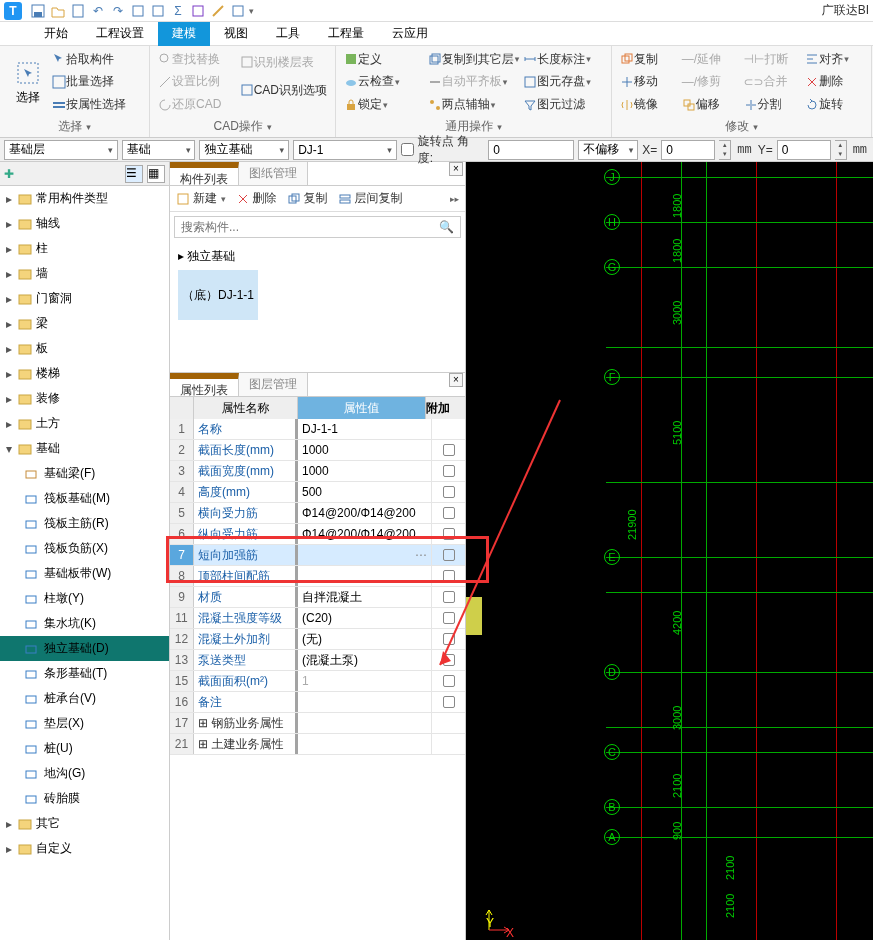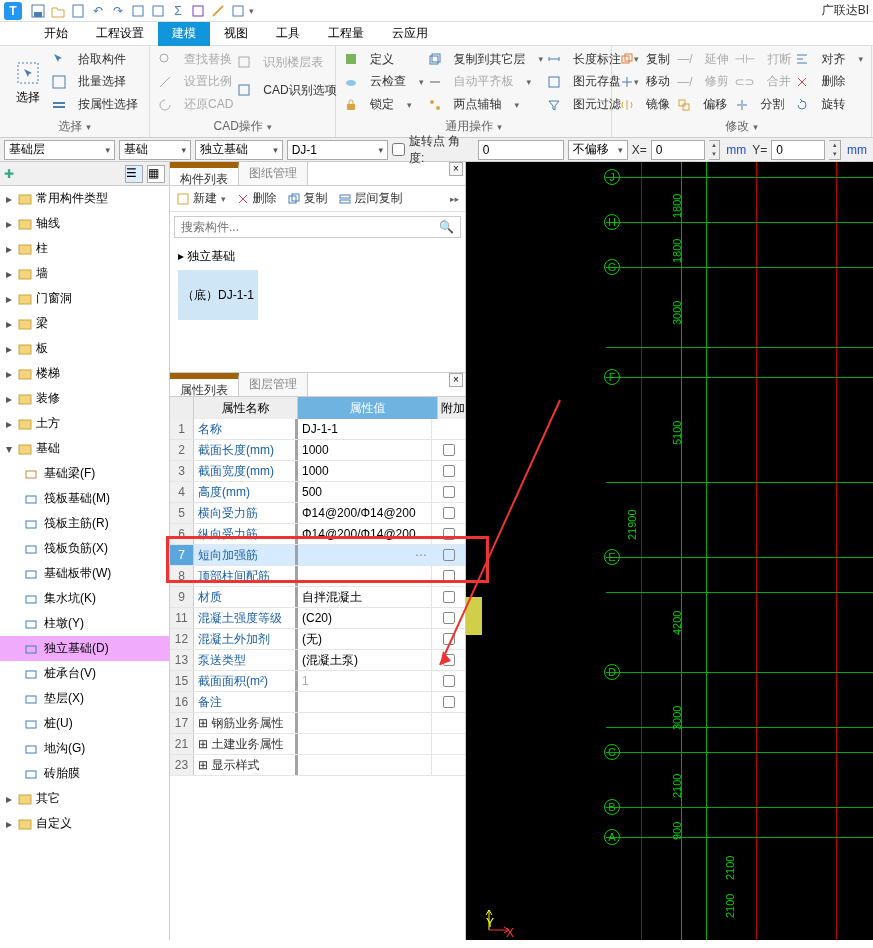--- a/index.html
+++ b/index.html
@@ -10,57 +10,57 @@
 .qat .brand{position:absolute;right:4px;color:#333;}
 .menubar{height:24px;display:flex;align-items:center;background:#fff;border-bottom:1px solid #ddd;}
 .menu-item{padding:0 14px;height:24px;line-height:24px;cursor:pointer;font-family:Liberation Mono, monospace;}
 .menu-item.active{background:#1296db;color:#fff;}
 .ribbon{height:92px;background:#f7f7f7;border-bottom:1px solid #ccc;display:flex;}
 .rgrp{border-right:1px solid #ddd;display:flex;flex-direction:column;padding:2px 6px;position:relative;}
 .rgrp-label{text-align:center;color:#666;font-size:11px;padding-top:2px;}
 .rbig{display:flex;flex-direction:column;align-items:center;justify-content:center;width:44px;cursor:pointer;padding:4px 2px;}
 .rbig svg{margin-bottom:2px;}
 .rrows{display:flex;flex-direction:column;justify-content:space-around;flex:1;}
-.rrow{display:flex;align-items:center;gap:12px;padding:1px 2px;cursor:pointer;color:#333;white-space:nowrap;}
+.rrow{display:flex;align-items:center;gap:0;padding:1px 2px;cursor:pointer;color:#333;white-space:nowrap;}
 .rrow.dis{color:#aaa;}
 .rbody{display:flex;flex:1;}
 .dd{font-size:9px;color:#666;margin-left:1px;}
 .selectors{height:24px;background:#f0f0f0;border-bottom:1px solid #ccc;display:flex;align-items:center;gap:4px;padding:0 4px;}
 .selbox{background:#fff;border:1px solid #aaa;height:20px;display:flex;align-items:center;padding:0 4px;min-width:60px;justify-content:space-between;cursor:pointer;}
 .selbox .arr{font-size:9px;color:#555;}
 .lbl{color:#333;}
-.unit{color:#1d4ed8;padding:0 2px;}
+.unit{color:#404040;padding:0 2px;font-family:Liberation Mono, monospace;}
 .main{display:flex;height:778px;}
 .nav{width:170px;border-right:1px solid #ccc;background:#fff;display:flex;flex-direction:column;}
 .nav-tabs{height:24px;background:#f0f0f0;border-bottom:1px solid #ccc;display:flex;align-items:center;padding:0 4px;gap:4px;}
 .nav-tabs .t{width:18px;height:18px;border:1px solid #aaa;background:#fff;cursor:pointer;}
 .nav-list{flex:1;overflow:auto;}
 .nav-item{display:flex;align-items:center;padding:4px 6px;cursor:pointer;gap:6px;}
-.nav-item.active{background:#f0abfc;}
+.nav-item.active{background:#0f766e;}
 .nav-group{display:flex;align-items:center;padding:4px 4px;cursor:pointer;gap:4px;font-weight:normal;}
 .nav-group .tw{width:10px;text-align:center;color:#555;}
 .nav-sub .nav-item{padding-left:24px;}
 .ico{width:14px;height:14px;display:inline-flex;align-items:center;justify-content:center;}
 .mid{width:296px;border-right:1px solid #ccc;display:flex;flex-direction:column;}
 .mid-tabs{height:24px;display:flex;border-bottom:1px solid #ccc;}
 .mid-tab{padding:0 10px;line-height:22px;border-right:1px solid #ccc;cursor:pointer;background:#f8f8f8;color:#888;}
 .mid-tab.active{background:#fff;border-top:6px solid #a16207;color:#333;}
 .mid-toolbar{height:26px;display:flex;align-items:center;gap:10px;padding:0 6px;border-bottom:1px solid #ddd;}
 .tbtn{display:flex;align-items:center;gap:3px;cursor:pointer;color:#333;}
 .search{margin:4px;display:flex;align-items:center;border:1px solid #ccc;height:22px;}
 .search input{flex:1;border:0;outline:0;padding:0 6px;background:transparent;}
 .tree{flex:0 0 auto;padding:4px 8px;height:130px;overflow:auto;}
 .tree-node{padding:2px 0;}
 .tree-node .sel{background:#cfe6f7;padding:18px 4px;}
 .prop-wrap{flex:1;display:flex;flex-direction:column;border-top:1px solid #ccc;position:relative;}
 .prop-tabs{height:24px;display:flex;border-bottom:1px solid #ccc;}
 .prop-head{display:flex;background:#eee;height:22px;}
 .ph-name{width:104px;border-right:1px solid #ccc;text-align:center;line-height:22px;}
 .ph-val{flex:1;background:#6fb3e0;color:#fff;text-align:center;line-height:22px;}
-.ph-extra{width:28px;border-left:1px solid #ccc;text-align:right;line-height:22px;}
+.ph-extra{width:40px;border-left:1px solid #ccc;text-align:left;line-height:22px;font-weight:bold;}
 .prop-body{flex:1;overflow:auto;}
 .prow{display:flex;height:21px;border-bottom:1px solid #e5e5e5;align-items:stretch;}
 .prow .num{width:24px;background:#f0f0f0;border-right:1px solid #ccc;text-align:center;line-height:21px;color:#666;}
 .prow .pname{width:104px;border-right:3px solid #a3a3a3;padding:0 4px;line-height:21px;color:#1a5fa8;white-space:nowrap;overflow:hidden;}
 .prow .pval{flex:1;padding:0 4px;line-height:21px;white-space:nowrap;overflow:hidden;}
 .prow .pchk{width:34px;border-left:1px solid #e5e5e5;display:flex;align-items:center;justify-content:center;}
 .prow.sel{background:#d6ebff;}
 .prow.sel .num{background:#5aa7de;color:#fff;}
 .prow .pname.bold{color:#333;}
 .prow .pval.gray{color:#aaa;}
@@ -566,37 +566,45 @@
               </svg>
             </span>
             <span>基础板带(W)</span>
           </div>
           <div class="nav-item">
             <span class="ico">
               <svg width="14" height="14">
                 <rect x="2" y="4" width="10" height="7" fill="none" stroke="#3a7ec5"></rect>
               </svg>
             </span>
+            <span>柱墩(Y)</span>
+          </div>
+          <div class="nav-item">
+            <span class="ico">
+              <svg width="14" height="14">
+                <rect x="2" y="4" width="10" height="7" fill="none" stroke="#3a7ec5"></rect>
+              </svg>
+            </span>
             <span>集水坑(K)</span>
           </div>
-          <div class="nav-item">
-            <span class="ico">
-              <svg width="14" height="14">
-                <rect x="2" y="4" width="10" height="7" fill="none" stroke="#3a7ec5"></rect>
-              </svg>
-            </span>
-            <span>柱墩(Y)</span>
-          </div>
           <div class="nav-item active">
             <span class="ico">
               <svg width="14" height="14">
                 <rect x="2" y="4" width="10" height="7" fill="none" stroke="#3a7ec5"></rect>
               </svg>
             </span>
             <span>独立基础(D)</span>
+          </div>
+          <div class="nav-item">
+            <span class="ico">
+              <svg width="14" height="14">
+                <rect x="2" y="4" width="10" height="7" fill="none" stroke="#3a7ec5"></rect>
+              </svg>
+            </span>
+            <span>条形基础(T)</span>
           </div>
           <div class="nav-item">
             <span class="ico">
               <svg width="14" height="14">
                 <rect x="2" y="4" width="10" height="7" fill="none" stroke="#3a7ec5"></rect>
               </svg>
             </span>
             <span>桩承台(V)</span>
           </div>
           <div class="nav-item">
@@ -831,26 +839,20 @@
           </div>
           <div class="prow">
             <div class="num">17</div>
             <div class="pname bold">⊞ 钢筋业务属性</div>
             <div class="pval"></div>
             <div class="pchk"></div>
           </div>
           <div class="prow">
             <div class="num">21</div>
             <div class="pname bold">⊞ 土建业务属性</div>
-            <div class="pval"></div>
-            <div class="pchk"></div>
-          </div>
-          <div class="prow">
-            <div class="num">23</div>
-            <div class="pname bold">⊞ 显示样式</div>
             <div class="pval"></div>
             <div class="pchk"></div>
           </div>
         </div>
     </div>
   </div>
 
   <div class="canvas">
     <div class="yel" style="left:0;top:435px;width:16px;height:38px"></div>
 

